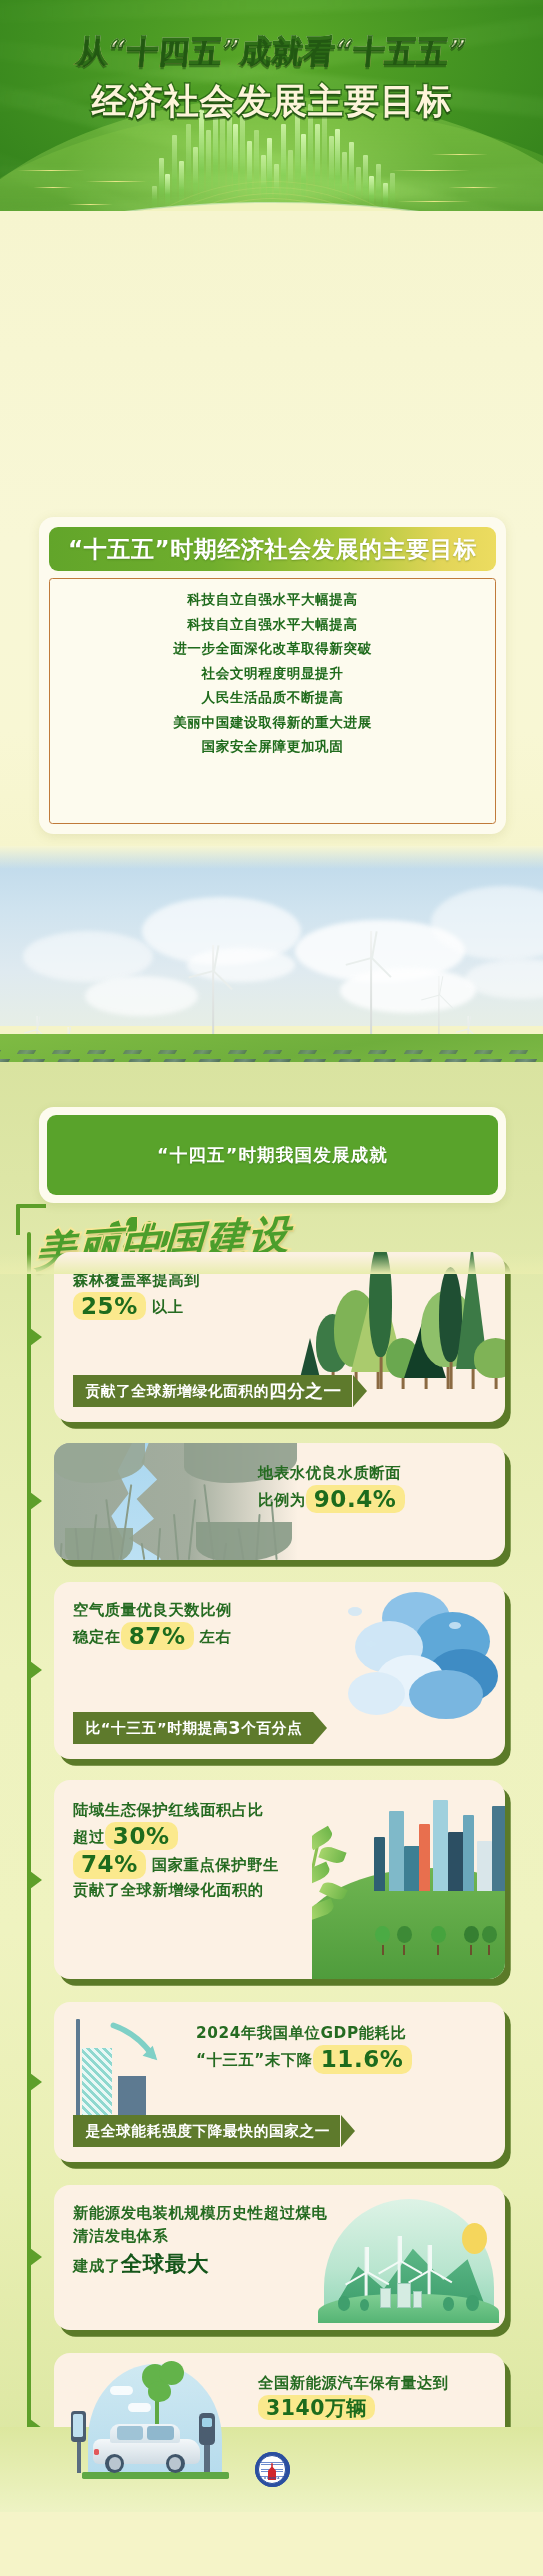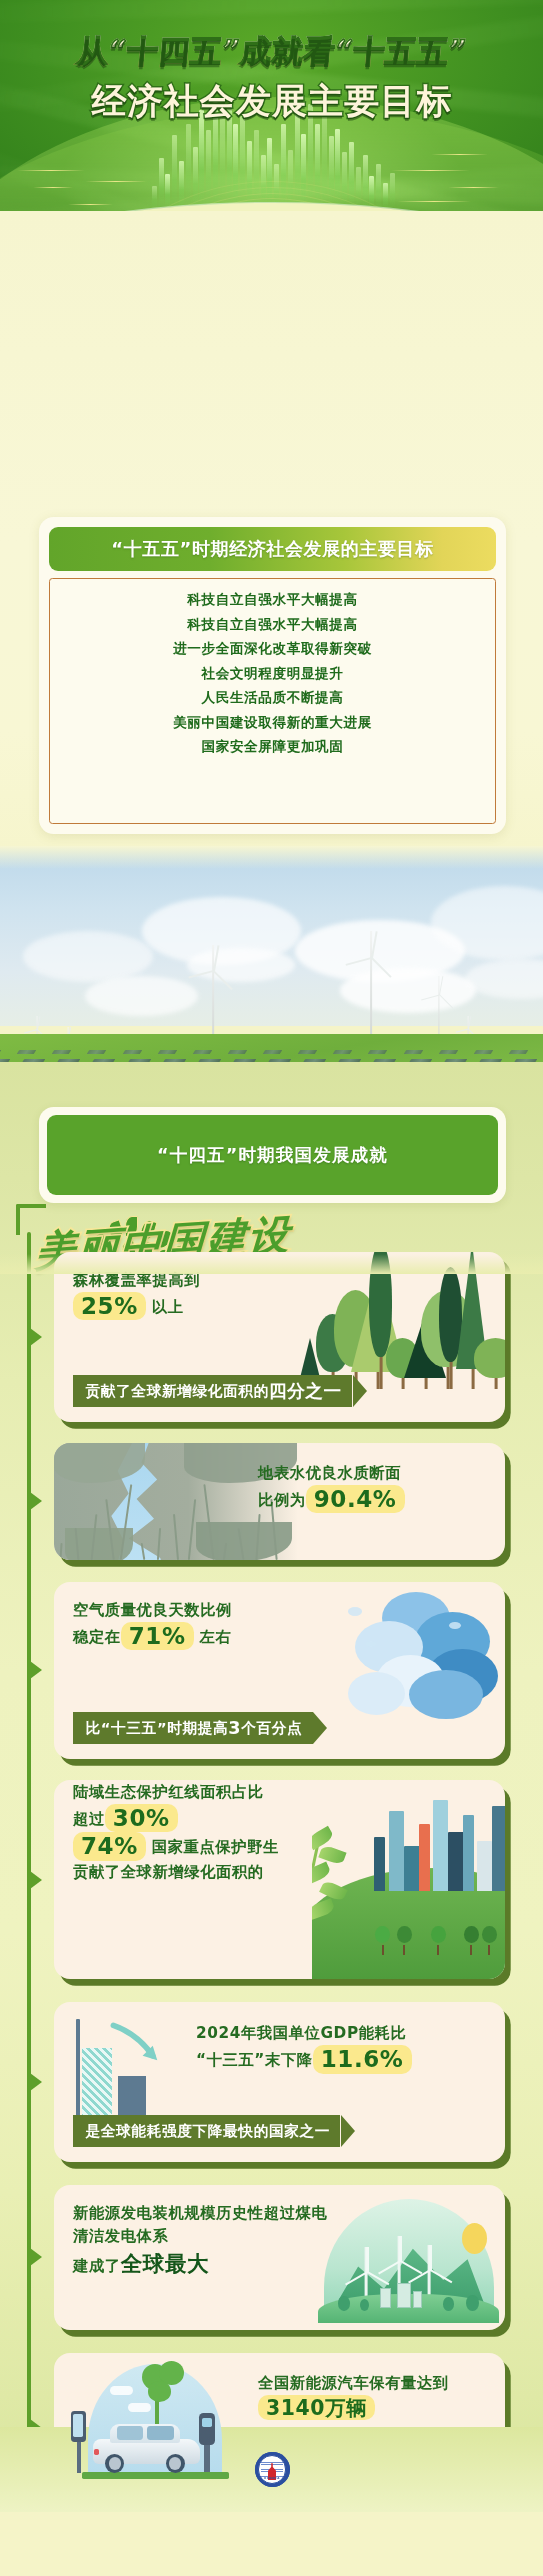--- a/index.html
+++ b/index.html
@@ -95,21 +95,21 @@
     background:#fdfbee; border-radius:14.7px;
     box-shadow: 0 2.8px 10.2px rgba(120,120,40,0.13);
     padding: 10.2px;
   }
   .goals-head {
     height: 44px; border-radius: 9px;
     background: linear-gradient(90deg,#62a52a 0%, #6fae2d 36%, #a7c63a 66%, #e2d558 88%, #ecdc60 100%);
     display:flex; align-items:center; justify-content:center;
   }
   .goals-head span {
-    font-size: 18px; font-weight: 900; color:#ffffff; letter-spacing:0.6px;
+    font-size: 23px; font-weight: 900; color:#ffffff; letter-spacing:0.6px;
     font-family:"DejaVu Sans","Liberation Sans",sans-serif;
     text-shadow: 0 1.1px 1.7px rgba(40,80,10,0.35);
   }
   .goals-body {
     margin-top: 6.8px; border:0.8px solid #c07a3a; border-radius:3.4px;
     height: 246px; padding: 11.3px 5.7px 5.7px;
     display:flex; flex-direction:column; align-items:center; justify-content:flex-start; gap: 6.2px;
   }
   .goal-line {
     font-size: 13.6px; font-weight: 700; color:#1f6b1c; letter-spacing: 0.6px;
@@ -890,21 +890,21 @@
               <div style="position: absolute; left: 113px; top: 62px; width: 71px; height: 54px; background: rgb(63, 140, 196); border-radius: 50%;"></div>
               <div style="position: absolute; left: 62px; top: 68px; width: 69px; height: 52px; background: rgb(232, 243, 251); border-radius: 50%;"></div>
               <div style="position: absolute; left: 95px; top: 83px; width: 74px; height: 49px; background: rgb(121, 182, 224); border-radius: 50%;"></div>
               <div style="position: absolute; left: 34px; top: 85px; width: 57px; height: 43px; background: rgb(219, 236, 248); border-radius: 50%;"></div>
               <div style="position: absolute; left: 34px; top: 20.4px; width: 14.7px; height: 8.8px; background: rgb(207, 230, 246); border-radius: 50%; opacity: 0.85;"></div>
               <div style="position: absolute; left: 52px; top: 54px; width: 10.2px; height: 6.1px; background: rgb(207, 230, 246); border-radius: 50%; opacity: 0.85;"></div>
               <div style="position: absolute; left: 135px; top: 35px; width: 12.5px; height: 7.5px; background: rgb(207, 230, 246); border-radius: 50%; opacity: 0.85;"></div>
             </div>
             <div class="ctext" style="left: 19px; top: 17px;">
               <div class="cline"><span>空气质量优良天数比例</span></div>
-              <div class="cline"><span>稳定在</span><span class="hl">71%</span><span> 左右</span></div>
+              <div class="cline"><span>稳定在</span><span class="hl">87%</span><span> 左右</span></div>
             </div>
           </div>
           <div class="ribbon" style="left: 19px; bottom: 14.7px;">
             <span>比“十三五”时期提高</span>
             <b>3</b>
             <span>个百分点</span>
           </div>
         </div>
         <div class="card" style="top: 718px; height: 199px;">
           <div class="card-inner">
@@ -929,21 +929,21 @@
               <div style="position: absolute; left: 70px; bottom: 12%; width: 2.3px; height: 10.2px; background: rgb(107, 79, 44);"></div>
               <div style="position: absolute; left: 170px; bottom: 18%; width: 14.7px; height: 17px; border-radius: 50%; background: rgb(61, 138, 54);"></div>
               <div style="position: absolute; left: 176px; bottom: 12%; width: 2.3px; height: 10.2px; background: rgb(107, 79, 44);"></div>
               <div style="position: absolute; left: -3.4px; top: 28%; width: 3.4px; height: 85px; background: rgb(140, 193, 82); transform: rotate(12deg); border-radius: 2.3px;"></div>
               <div style="position: absolute; left: -4.5px; top: 51px; width: 25px; height: 13.6px; background: linear-gradient(90deg, rgb(166, 213, 107), rgb(111, 182, 74)); border-radius: 50% 0px; transform: rotate(-30deg);"></div>
               <div style="position: absolute; left: 8px; top: 68px; width: 25px; height: 13.6px; background: linear-gradient(90deg, rgb(166, 213, 107), rgb(111, 182, 74)); border-radius: 50% 0px; transform: rotate(20deg);"></div>
               <div style="position: absolute; left: -6.8px; top: 86px; width: 25px; height: 13.6px; background: linear-gradient(90deg, rgb(166, 213, 107), rgb(111, 182, 74)); border-radius: 50% 0px; transform: rotate(-24deg);"></div>
               <div style="position: absolute; left: 9px; top: 104px; width: 25px; height: 13.6px; background: linear-gradient(90deg, rgb(166, 213, 107), rgb(111, 182, 74)); border-radius: 50% 0px; transform: rotate(26deg);"></div>
               <div style="position: absolute; left: -3.4px; top: 122px; width: 25px; height: 13.6px; background: linear-gradient(90deg, rgb(166, 213, 107), rgb(111, 182, 74)); border-radius: 50% 0px; transform: rotate(-20deg);"></div>
             </div>
-            <div class="ctext" style="left: 19px; top: 1px;">
+            <div class="ctext" style="left: 19px; top: 19px;">
               <div class="cline"><span>陆域生态保护红线面积占比</span></div>
               <div class="cline"><span>超过</span><span class="hl">30%</span></div>
               <div class="cline"><span class="hl">74%</span><span> 国家重点保护野生</span></div>
               <div class="cline"><span>贡献了全球新增绿化面积的</span></div>
             </div>
           </div>
         </div>
         <div class="card" style="top: 940px; height: 160px;">
           <div class="card-inner">
             <div class="art" style="left: 13.6px; top: 17px; width: 125px; height: 113px;">

